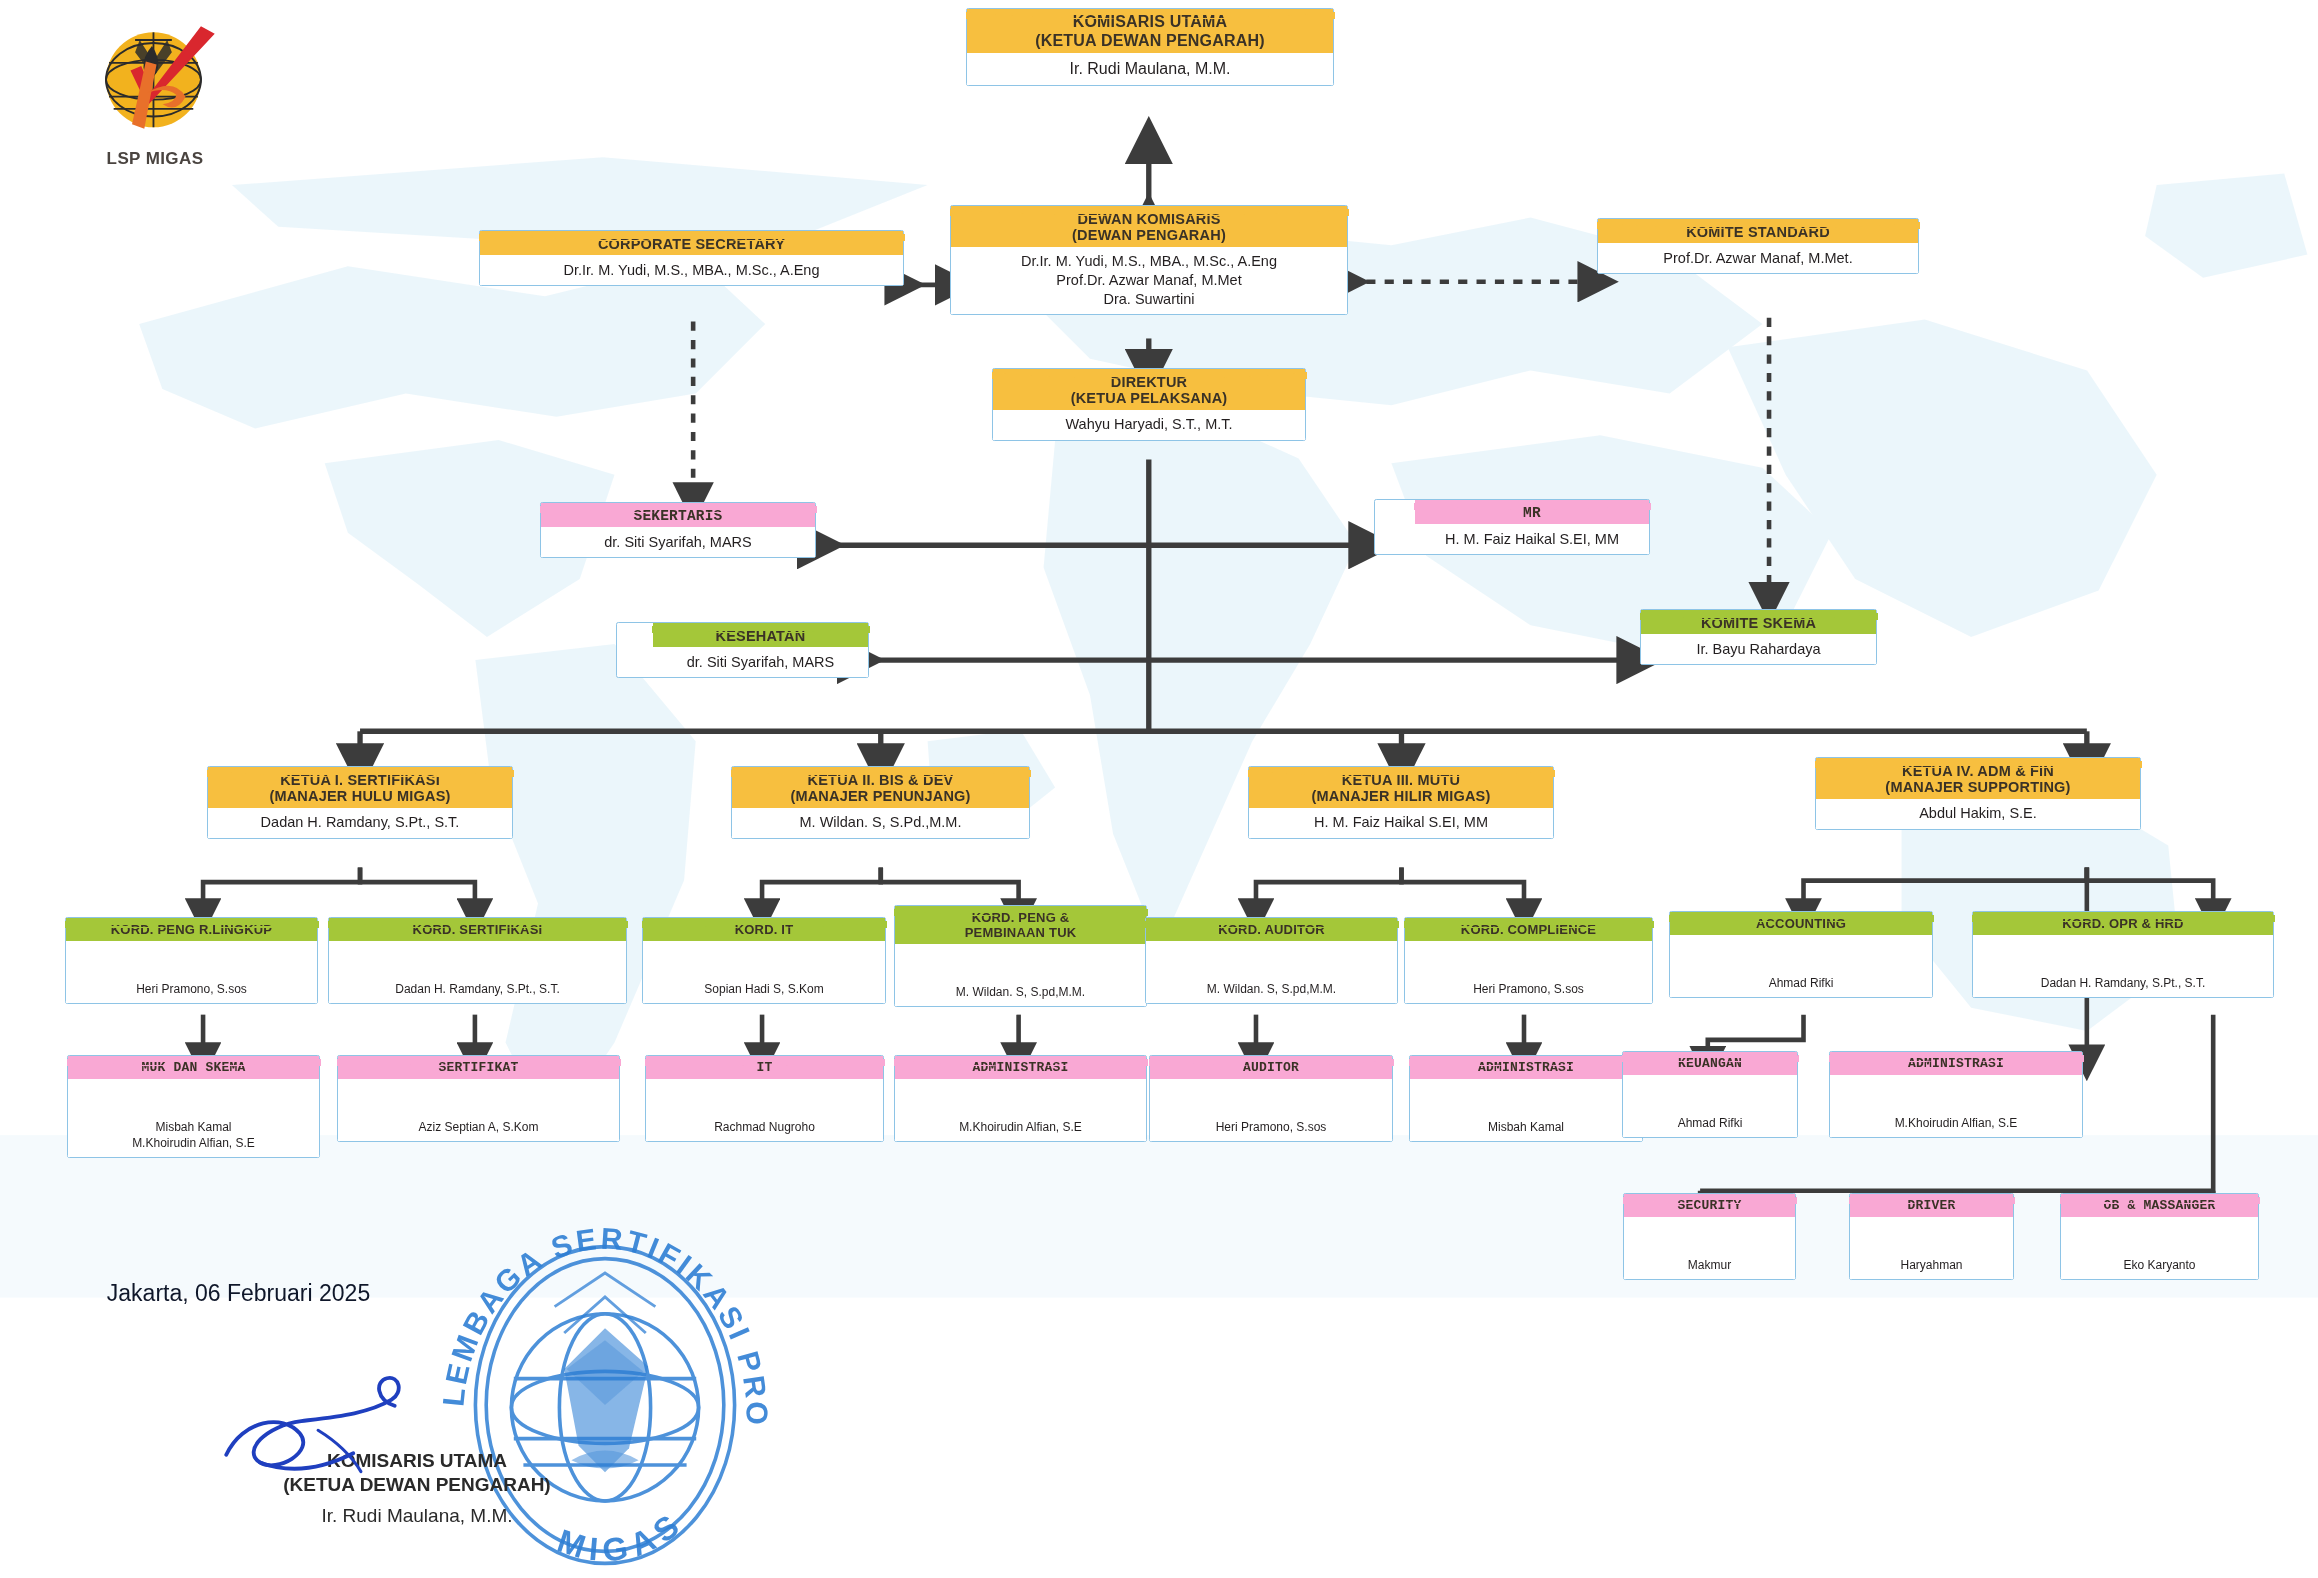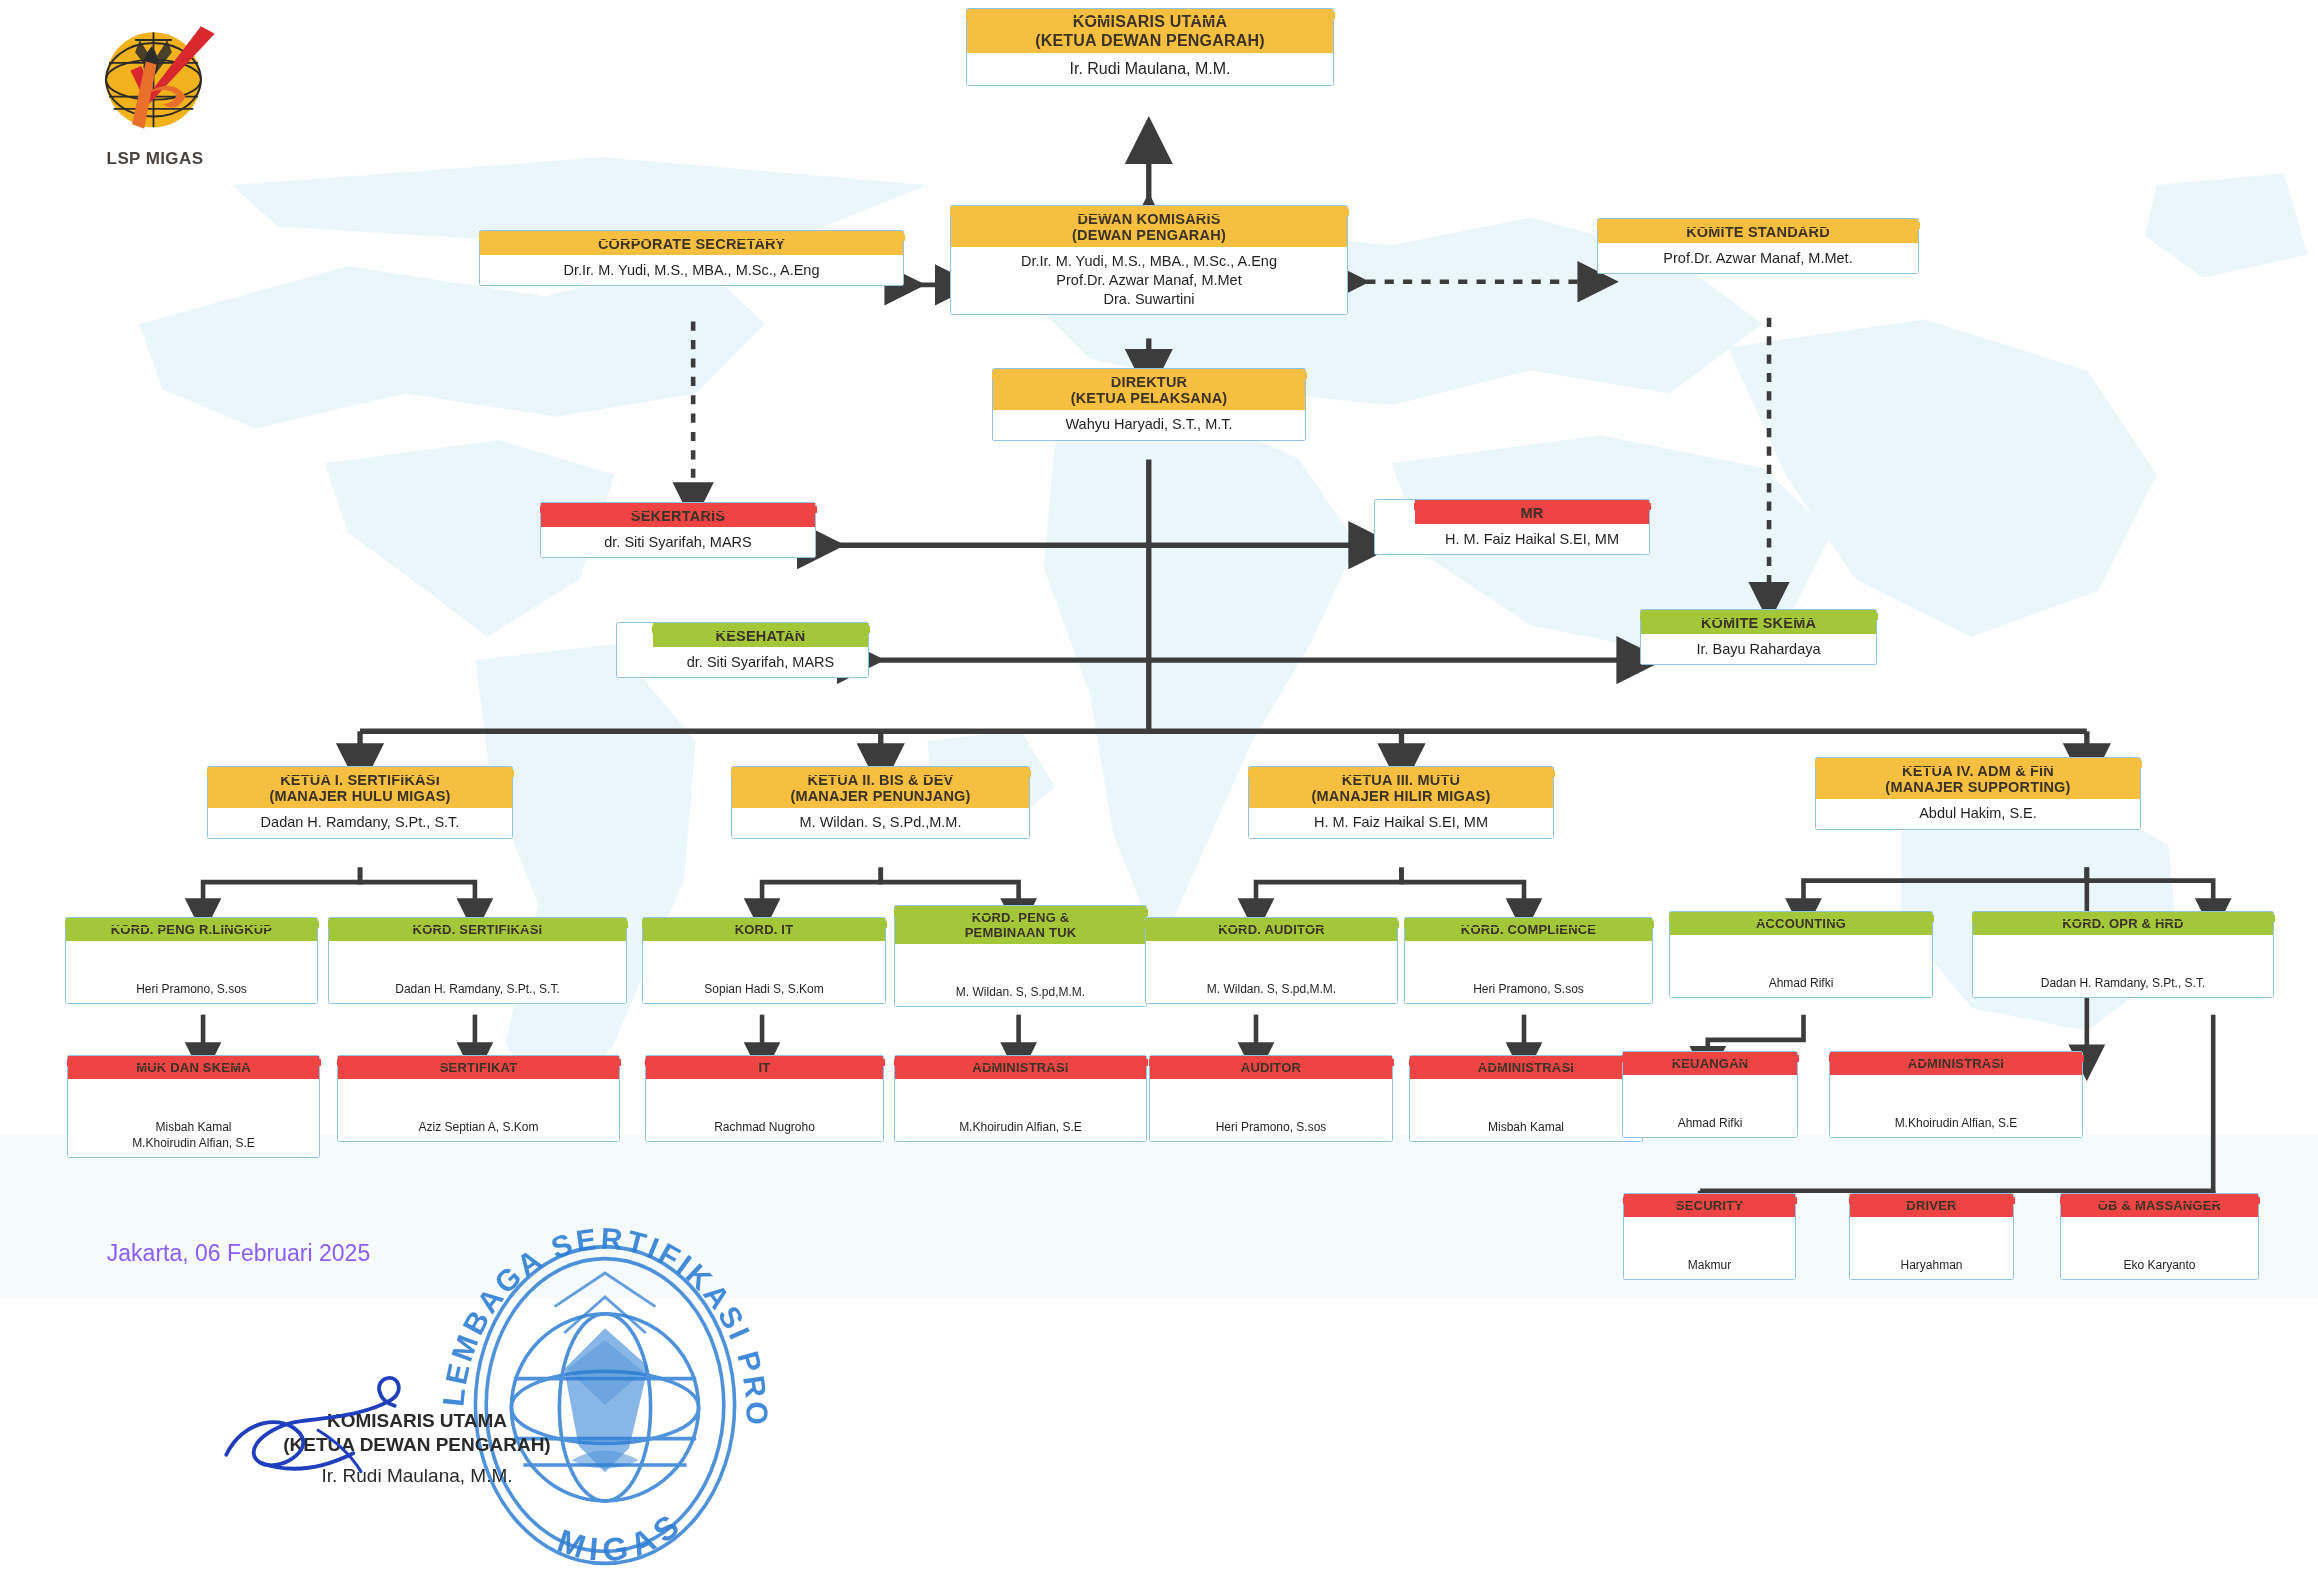--- a/index.html
+++ b/index.html
@@ -46,40 +46,40 @@
             mask: radial-gradient(ellipse 58% 120% at 50% -22%, transparent 99%, #000 100%);
   }
   .node .body {
     text-align:center;
     color:#231f20;
     background:#ffffff;
     line-height:1.3;
     padding:5.4px 3.8px;
   }
   .hdr.orange { background:#f7bf3f; }
-  .hdr.blue   { background:#ef4444; }
+  .hdr.blue   { background:#f9a8d4;font-family:Liberation Mono, monospace; }
   .hdr.green  { background:#a4c739; }
 
   .fs-lg .hdr { font-size:16px; }
   .fs-lg .body{ font-size:16px; }
   .fs-md .hdr { font-size:14.5px; }
   .fs-md .body{ font-size:14.5px; }
   .fs-sm .hdr { font-size:13px; }
   .fs-sm .body{ font-size:12px;margin-top:36px; }
 
   
   #logo { position:absolute; left:86px; top:17px; width:138px; height:153px; z-index:4; }
   #logo .logotext{
     position:absolute; left:0; bottom:1.5px; width:138px; text-align:center;
     font-size:17px; font-weight:bold; color:#4a4440; letter-spacing:0.4px;
   }
 
   
   #signature { position:absolute; left:103px; top:1240px; width:597px; z-index:4; }
-  #sig-city { font-size:23px; color:#8b5cf6; margin-left:3.8px; }
+  #sig-city { font-size:23px; color:#0f172a; margin-left:3.8px;margin-top:40px; }
   #sig-lines { margin-top:142px; text-align:center; padding-left:31px; }
   #sig-lines .role { font-size:19px; font-weight:bold; color:#2a2a2a; line-height:1.28; }
   #sig-lines .person { font-size:19px; color:#2a2a2a; margin-top:7.7px; }
   #stamp { position:absolute; left:322px; top:-15.3px; width:360px; height:360px; z-index:-1; }
   #inkscribble { position:absolute; left:100px; top:100px; width:322px; height:176px; }
 </style>
 </head>
 <body>
 
 <svg id="worldmap" viewBox="0 0 1000 545" preserveAspectRatio="none" aria-hidden="true">

